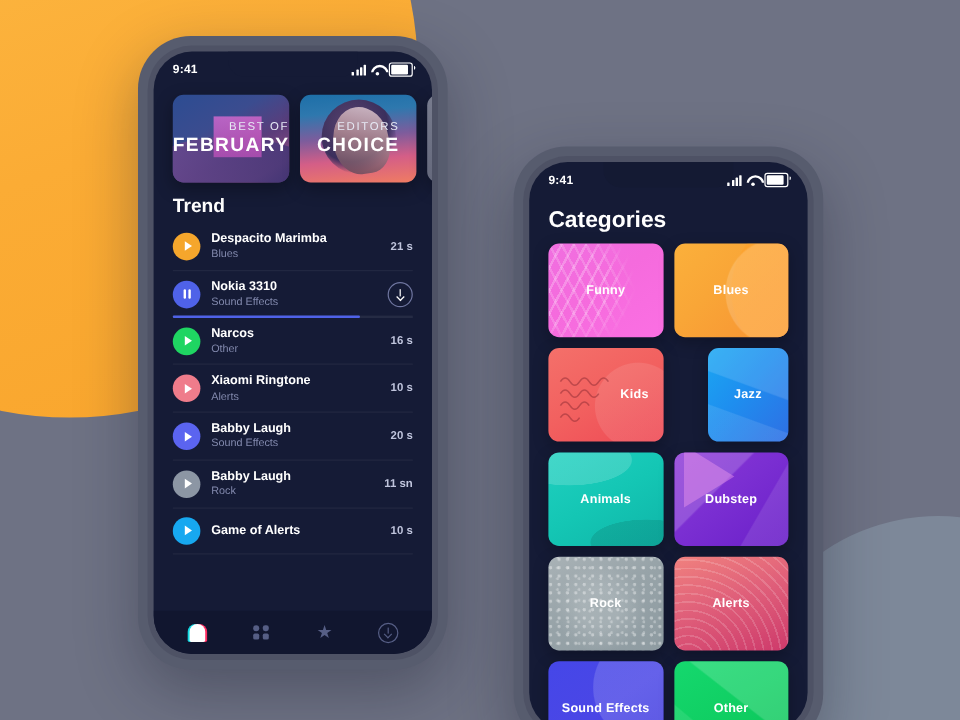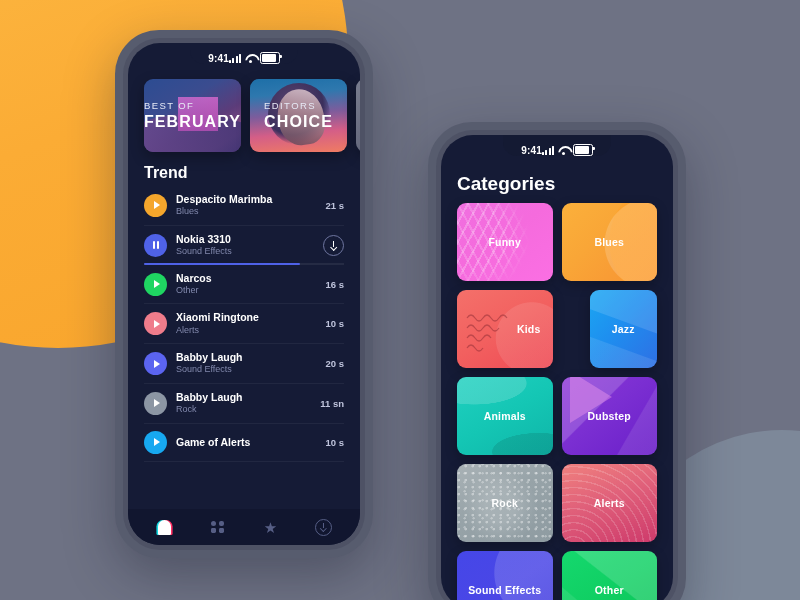--- a/index.html
+++ b/index.html
@@ -35,21 +35,21 @@
   .notch{
     position:absolute;top:0;left:50%;transform:translateX(-50%);
     width:108px;height:21px;background:#151B36;
     border-bottom-left-radius:14px;border-bottom-right-radius:14px;z-index:6;
   }
   #phone-right .notch{background:#141A33;}
 
   
   .statusbar{
     position:relative;height:26px;display:flex;align-items:center;
-    justify-content:center;padding:2px 16px 0 16px;z-index:7;
+    justify-content:space-between;padding:2px 16px 0 16px;z-index:7;
   }
   .status-time{color:#fff;font-size:10px;font-weight:bold;letter-spacing:.2px;}
   .status-icons{display:flex;align-items:center;gap:4px;}
   .sig{display:flex;align-items:flex-end;gap:1.2px;height:9px;}
   .sig i{display:block;width:2px;background:#fff;border-radius:.5px;}
   .sig i:nth-child(1){height:3px;}
   .sig i:nth-child(2){height:5px;}
   .sig i:nth-child(3){height:7px;}
   .sig i:nth-child(4){height:9px;}
   .wifi{width:11px;height:9px;position:relative;}
@@ -96,21 +96,21 @@
     background:linear-gradient(110deg,#6E4B91,#3C3270);border-radius:50% 60% 0 0;opacity:.9;}
   .fcard.a::after{content:"";position:absolute;left:34px;top:18px;width:40px;height:34px;
     background:linear-gradient(180deg,#EA6DD8,#C452BE);opacity:.72;}
   .fcard.b{background:linear-gradient(175deg,#1D6FA8 0%,#2E78AE 22%,#7D5C9C 48%,#D45E87 72%,#F07C62 100%);}
   .fcard.b::before{content:"";position:absolute;left:18px;top:4px;width:62px;height:62px;
     border-radius:50%;background:radial-gradient(circle at 40% 35%,#5A4470 0%,#3B2F5C 55%,transparent 72%);}
   .fcard.b::after{content:"";position:absolute;left:28px;top:10px;width:46px;height:56px;
     background:linear-gradient(200deg,#E9D6DE 0%,#B08A93 45%,#5C3F52 100%);
     border-radius:48% 52% 38% 46%;opacity:.85;transform:rotate(-8deg);}
   .fcard.c{background:linear-gradient(160deg,#787C8E,#5C6074);}
-  .fcard .ftxt{position:relative;z-index:3;text-align:left;line-height:1.22;}
+  .fcard .ftxt{position:relative;z-index:3;text-align:right;line-height:1.22;}
   .ftxt .l1{display:block;color:#E6E9F5;font-size:9.5px;letter-spacing:1.4px;}
   .ftxt .l2{display:block;color:#fff;font-size:16px;font-weight:bold;letter-spacing:1.1px;}
 
   
   .trend-title{color:#fff;font-size:16px;font-weight:bold;padding:12px 16px 4px 16px;}
   .track-list{padding:0 16px;}
   .track{
     display:flex;align-items:center;gap:9px;padding:7px 0 7px 0;position:relative;
     border-bottom:1px solid rgba(255,255,255,.055);cursor:pointer;
   }

